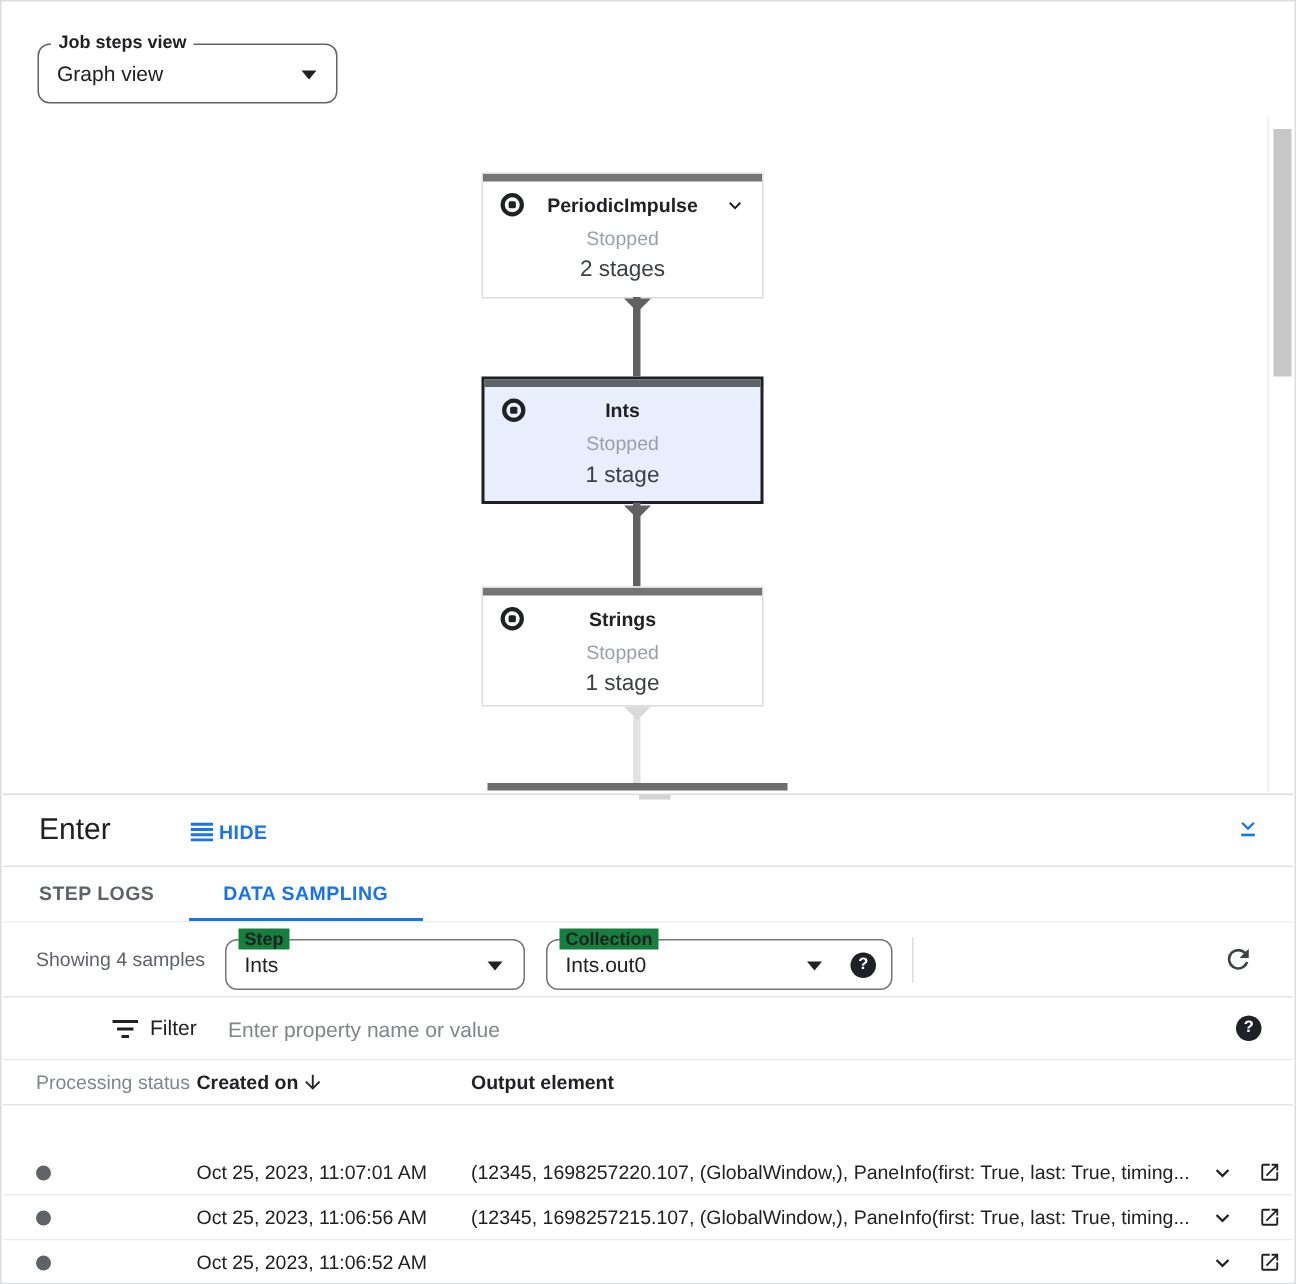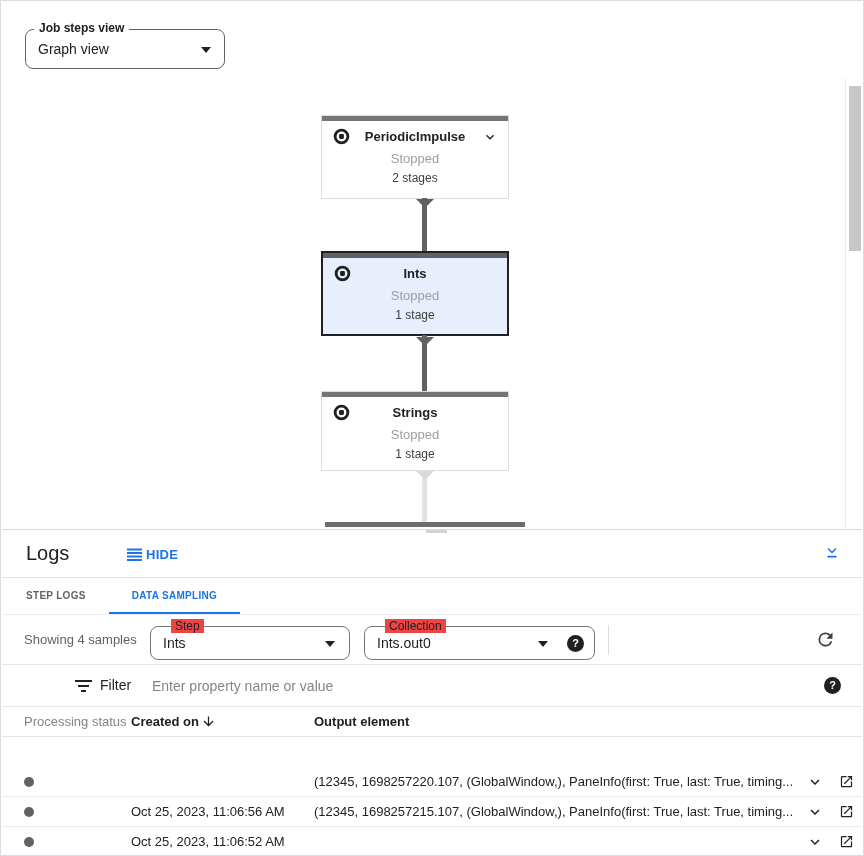--- a/index.html
+++ b/index.html
@@ -26,21 +26,21 @@
   .node { position:absolute; left:320px; width:188px; background:#fff;
     border:1px solid #dadce0; text-align:center; cursor:pointer; }
   .node::before { content:""; display:block; height:5px; background:#757575; }
   .node.selected { background:#e9eefc; border:2px solid #202124; }
   .node.selected::before { background:#5f6368; }
   .node-head { position:relative; margin-top:7px; height:18px; }
   .node-title { font-weight:bold; font-size:13px; color:#202124; line-height:18px; }
   .node-stop { position:absolute; left:11px; top:0px; width:17px; height:17px; }
   .node-chev { position:absolute; right:10px; top:1px; width:16px; height:16px; }
   .node-status { margin-top:5px; font-size:13px; color:#9aa0a6;text-align:center; }
-  .node-stages { margin-top:5px; font-size:12px; color:#3c4043; }
+  .node-stages { margin-top:5px; font-size:15px; color:#3c4043; }
 
   .edge-line { position:absolute; left:421px; width:5px; background:#616161; }
   .edge-arrow { position:absolute; left:415px; width:0; height:0;
     border-left:9px solid transparent; border-right:9px solid transparent;
     border-top:9px solid #616161; }
   .edge-light { background:#e2e2e2; }
   .edge-arrow.edge-light { background:none; border-top-color:#dadada; }
   .hidden-node-bar { position:absolute; left:324px; top:521px; width:200px; height:5px;
     background:#6d6d6d; }
   .peek-bar { position:absolute; left:425px; top:529px; width:21px; height:3px;
@@ -59,32 +59,32 @@
     border-bottom:1px solid #e0e0e0; }
   .logs-title { position:absolute; left:24px; top:0; line-height:47px; font-size:20px; color:#202124; }
   .hide-btn { position:absolute; left:125px; top:10px; height:28px; display:flex;
     align-items:center; gap:4px; background:none; border:none; cursor:pointer;
     color:#1a73e8; font-size:13px; font-weight:bold; letter-spacing:.3px; font-family:inherit; }
   .collapse-btn { position:absolute; right:20px; top:13px; width:20px; height:20px;
     background:none; border:none; cursor:pointer; padding:0; }
 
   .tabs { position:absolute; top:48px; left:0; right:0; height:37px; display:flex;
     padding-left:24px; border-bottom:1px solid #eceef0; }
-  .tab { height:36px; line-height:36px; padding:0 23px; font-size:10px; font-weight:bold;
+  .tab { height:36px; line-height:36px; padding:0 23px; font-size:13px; font-weight:bold;
     letter-spacing:.3px; color:#5f6368; cursor:pointer; }
   .tab.first { padding-left:0; }
   .tab.active { color:#1a73e8; border-bottom:2px solid #1a73e8; }
 
   .toolbar { position:absolute; top:85px; left:0; right:0; height:50px;
     border-bottom:1px solid #e6e6e6; }
   .showing { position:absolute; left:22px; top:0; line-height:49px; color:#5f6368; font-size:13px; }
   .tb-select { position:absolute; top:11px; height:34px; border:1px solid #747775;
     border-radius:8px; background:#fff; cursor:pointer; }
-  .tb-select .float-label { position:absolute; top:-8px; left:20px; background:#ef4444;
-    padding:0 4px; font-size:12px; font-weight:normal; color:#202124; }
+  .tb-select .float-label { position:absolute; top:-8px; left:8px; background:#15803d;
+    padding:0 4px; font-size:12px; font-weight:bold; color:#202124; }
   .tb-select .sel-value { line-height:32px; padding-left:12px; font-size:14px; color:#202124; }
   .tb-select .caret { top:14px; }
   .step-select { left:148px; width:200px; }
   .step-select .caret { right:14px; }
   .collection-select { left:362px; width:231px; }
   .collection-select .caret { right:46px; }
   .help-circle { width:17px; height:17px; border-radius:50%; background:#202124; color:#fff;
     font-size:11px; font-weight:bold; text-align:center; line-height:17px; cursor:pointer; }
   .collection-help { position:absolute; right:10px; top:8px; }
   .vert-divider { position:absolute; left:606px; top:10px; width:1px; height:30px; background:#dadce0; }
@@ -189,21 +189,21 @@
     <div class="peek-bar"></div>
 
     <div class="scroll-track">
       <div class="scroll-thumb"></div>
     </div>
   </div>
 
   <div class="logs">
 
     <div class="logs-header">
-      <div class="logs-title">Logs</div>
+      <div class="logs-title">Enter</div>
       <button class="hide-btn">
         <svg width="15" height="13" viewBox="0 0 15 13">
           <rect x="0" y="0.5" width="15" height="2" fill="#1a73e8"></rect>
           <rect x="0" y="4" width="15" height="2" fill="#1a73e8"></rect>
           <rect x="0" y="7.5" width="15" height="2" fill="#1a73e8"></rect>
           <rect x="0" y="11" width="15" height="2" fill="#1a73e8"></rect>
         </svg>
         <span>HIDE</span>
       </button>
       <button class="collapse-btn">
@@ -260,20 +260,21 @@
       <span class="col-created th-dark">Created on</span>
       <svg class="sort-icon" viewBox="0 0 24 24">
         <path d="M20 12l-1.41-1.41L13 16.17V4h-2v12.17l-5.58-5.59L4 12l8 8 8-8z" fill="#202124"></path>
       </svg>
       <span class="col-output th-dark">Output element</span>
     </div>
 
 
     <div class="trow" style="top:237px;">
       <span class="row-dot"></span>
+      <span class="cell-created">Oct 25, 2023, 11:07:01 AM</span>
       <span class="cell-output">(12345, 1698257220.107, (GlobalWindow,), PaneInfo(first: True, last: True, timing...</span>
       <button class="row-expand">
         <svg width="18" height="18" viewBox="0 0 24 24">
             <path d="M7.41 8.59 12 13.17l4.59-4.58L18 10l-6 6-6-6z" fill="#202124"></path>
           </svg>
       </button>
       <button class="row-open">
         <svg width="15" height="15" viewBox="0 0 24 24">
             <path d="M19 19H5V5h7V3H5a2 2 0 0 0-2 2v14a2 2 0 0 0 2 2h14c1.1 0 2-.9 2-2v-7h-2v7zM14 3v2h3.59l-9.83 9.83 1.41 1.41L19 6.41V10h2V3h-7z" fill="#202124"></path>
           </svg>

